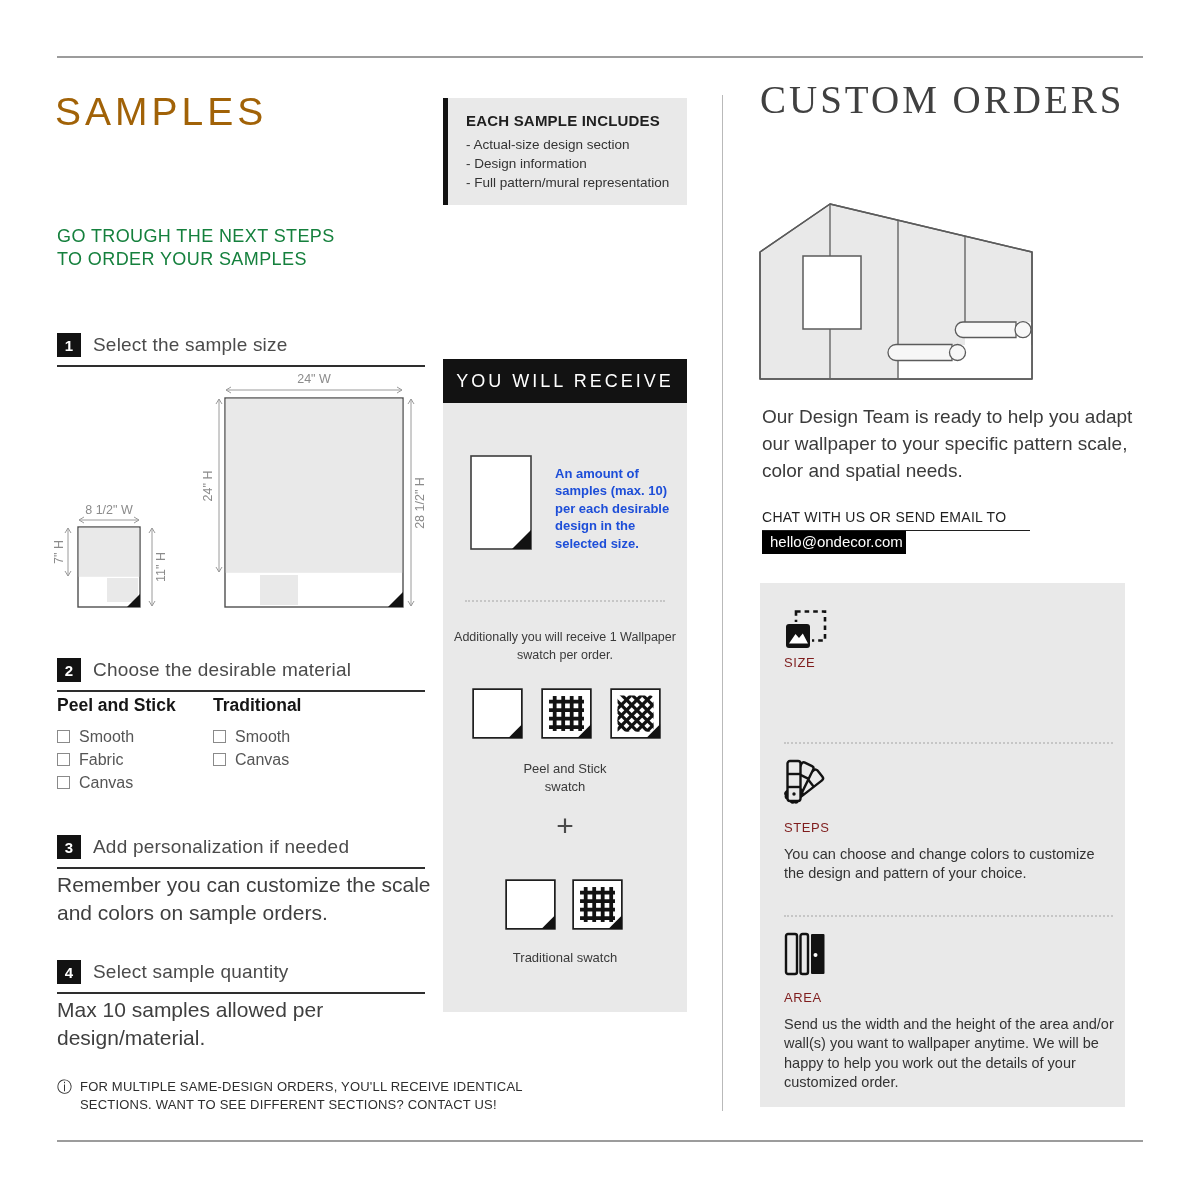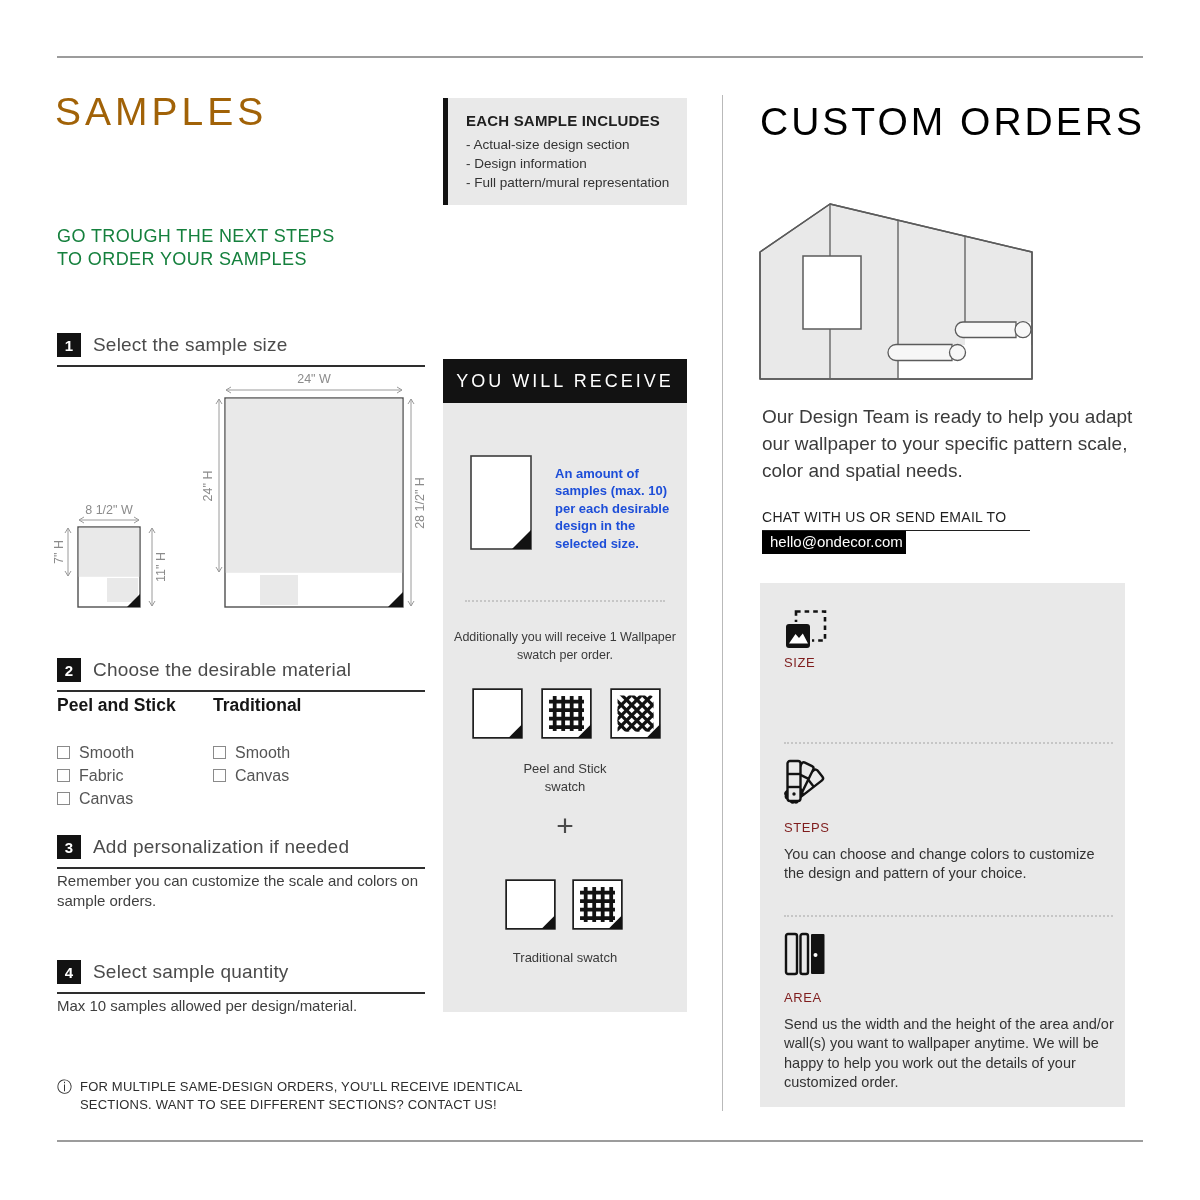--- a/index.html
+++ b/index.html
@@ -18,26 +18,26 @@
   .includes-box{position:absolute;left:443px;top:98px;width:244px;box-sizing:border-box;
                 background:#e9e9e9;border-left:5px solid #121212;padding:14px 12px 12px 18px;}
   .includes-title{font-size:15px;font-weight:700;color:#1f1f1f;letter-spacing:.2px;margin-bottom:7px;}
   .includes-item{font-size:13.5px;color:#333;line-height:1.4;padding-left:9px;text-indent:-9px;}
 
   .step{position:absolute;left:57px;width:368px;display:flex;align-items:center;gap:12px;
         padding-bottom:8px;border-bottom:2px solid #2e2e2e;}
   .step-num{width:24px;height:24px;background:#121212;color:#fff;font-size:15px;font-weight:700;
             display:flex;align-items:center;justify-content:center;flex:none;}
   .step-title{font-size:19px;color:#4b4b4b;letter-spacing:.2px;white-space:nowrap;}
-  .step-body{position:absolute;left:57px;font-size:15px;color:#3f3f3f;line-height:1.35;width:378px;}
+  .step-body{position:absolute;left:57px;font-size:21px;color:#3f3f3f;line-height:1.35;width:378px;}
 
   .diagram{position:absolute;left:57px;top:370px;}
 
   .mat-col{position:absolute;top:695px;}
-  .mat-title{font-size:17.5px;font-weight:700;color:#161616;margin-bottom:25px;}
+  .mat-title{font-size:17.5px;font-weight:700;color:#161616;margin-bottom:9px;}
   .mat-opt{display:flex;align-items:center;gap:9px;font-size:16px;color:#555;height:23px;}
   .cb{width:11px;height:11px;border:1.5px solid #8a8a8a;flex:none;background:#fff;}
 
   .footnote{position:absolute;left:57px;top:1078px;width:480px;display:flex;gap:8px;color:#2d2d2d;}
   .footnote-icon{font-size:15px;line-height:1.25;}
   .footnote-text{font-size:13px;line-height:1.4;letter-spacing:.2px;width:452px;}
 
   .receive-header{position:absolute;left:443px;top:359px;width:244px;height:44px;background:#121212;
                   color:#fff;display:flex;align-items:center;justify-content:center;
                   font-size:18px;letter-spacing:3px;}
@@ -47,21 +47,21 @@
   .rp-sample-text{left:112px;top:62px;width:128px;font-size:13px;line-height:1.34;color:#1d4ed8;font-weight:bold;}
   .dotted{border-top:2px dotted #c6c6c6;height:0;}
   .rp-dot1{left:22px;right:22px;top:197px;}
   .rp-additional{left:8px;right:8px;top:226px;text-align:center;font-size:12.5px;line-height:1.4;color:#3a3a3a;}
   .rp-row1{left:29px;top:285px;display:flex;gap:18px;}
   .rp-peel-label{left:62px;width:120px;top:357px;text-align:center;font-size:13px;color:#3a3a3a;line-height:1.35;}
   .rp-plus{left:0;right:0;top:406px;text-align:center;font-size:30px;font-weight:300;color:#4a4a4a;}
   .rp-row2{left:62px;top:476px;display:flex;gap:16px;}
   .rp-trad-label{left:62px;width:120px;top:546px;text-align:center;font-size:13px;color:#3a3a3a;line-height:1.35;}
 
-  .custom-title{position:absolute;left:760px;top:100px;font-size:39px;letter-spacing:3px;color:#000000;}
+  .custom-title{position:absolute;left:760px;top:77px;font-size:39px;letter-spacing:3px;color:#404040;font-family:Liberation Serif, serif;}
   .house{position:absolute;left:758px;top:192px;}
   .custom-intro{position:absolute;left:762px;top:404px;width:378px;font-size:19px;line-height:1.42;color:#3b3b3b;}
   .contact-label{position:absolute;left:762px;top:509px;font-size:14px;letter-spacing:.3px;color:#1f1f1f;
                  border-bottom:1.5px solid #1f1f1f;padding:0 24px 5px 0;}
   .email-chip{position:absolute;left:762px;top:531px;background:#000;color:#fff;font-size:15px;
               padding:2px 3px 4px 8px;}
 
   .features-panel{position:absolute;left:760px;top:583px;width:365px;height:524px;background:#e9e9e9;}
   .features-panel > div{position:absolute;}
   .f-title{font-size:13px;letter-spacing:.6px;color:#7f1d1d;}

